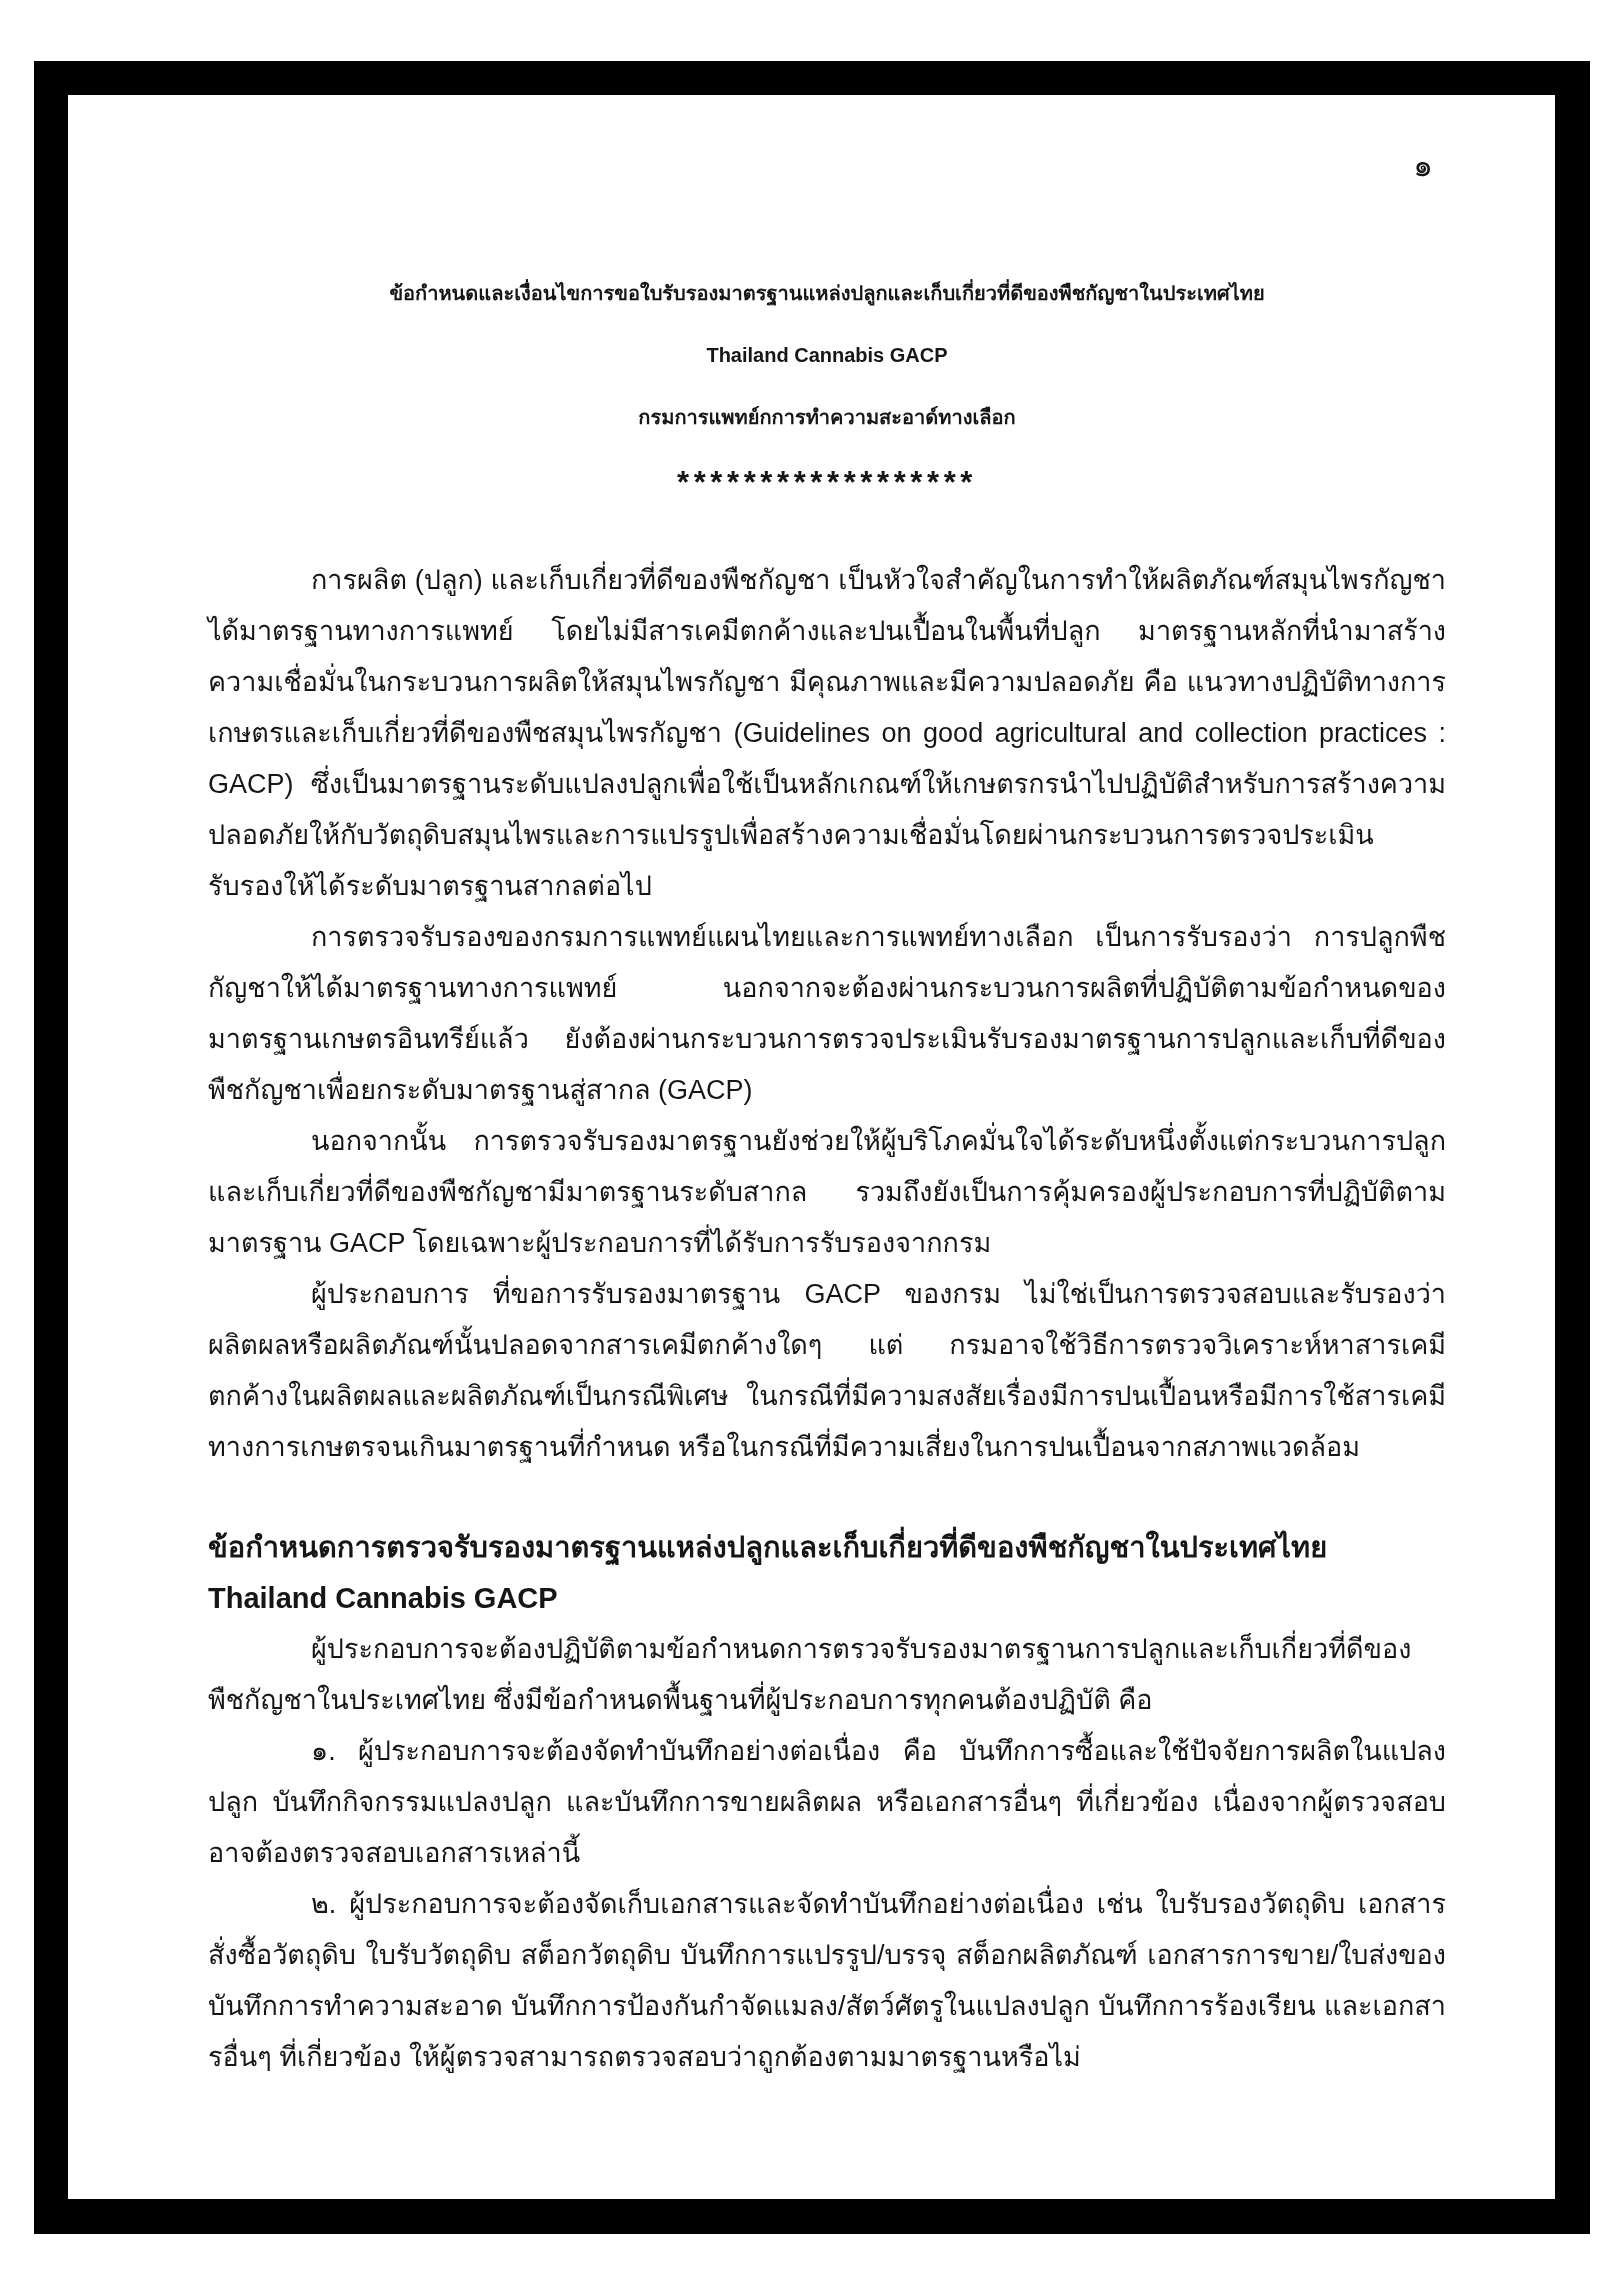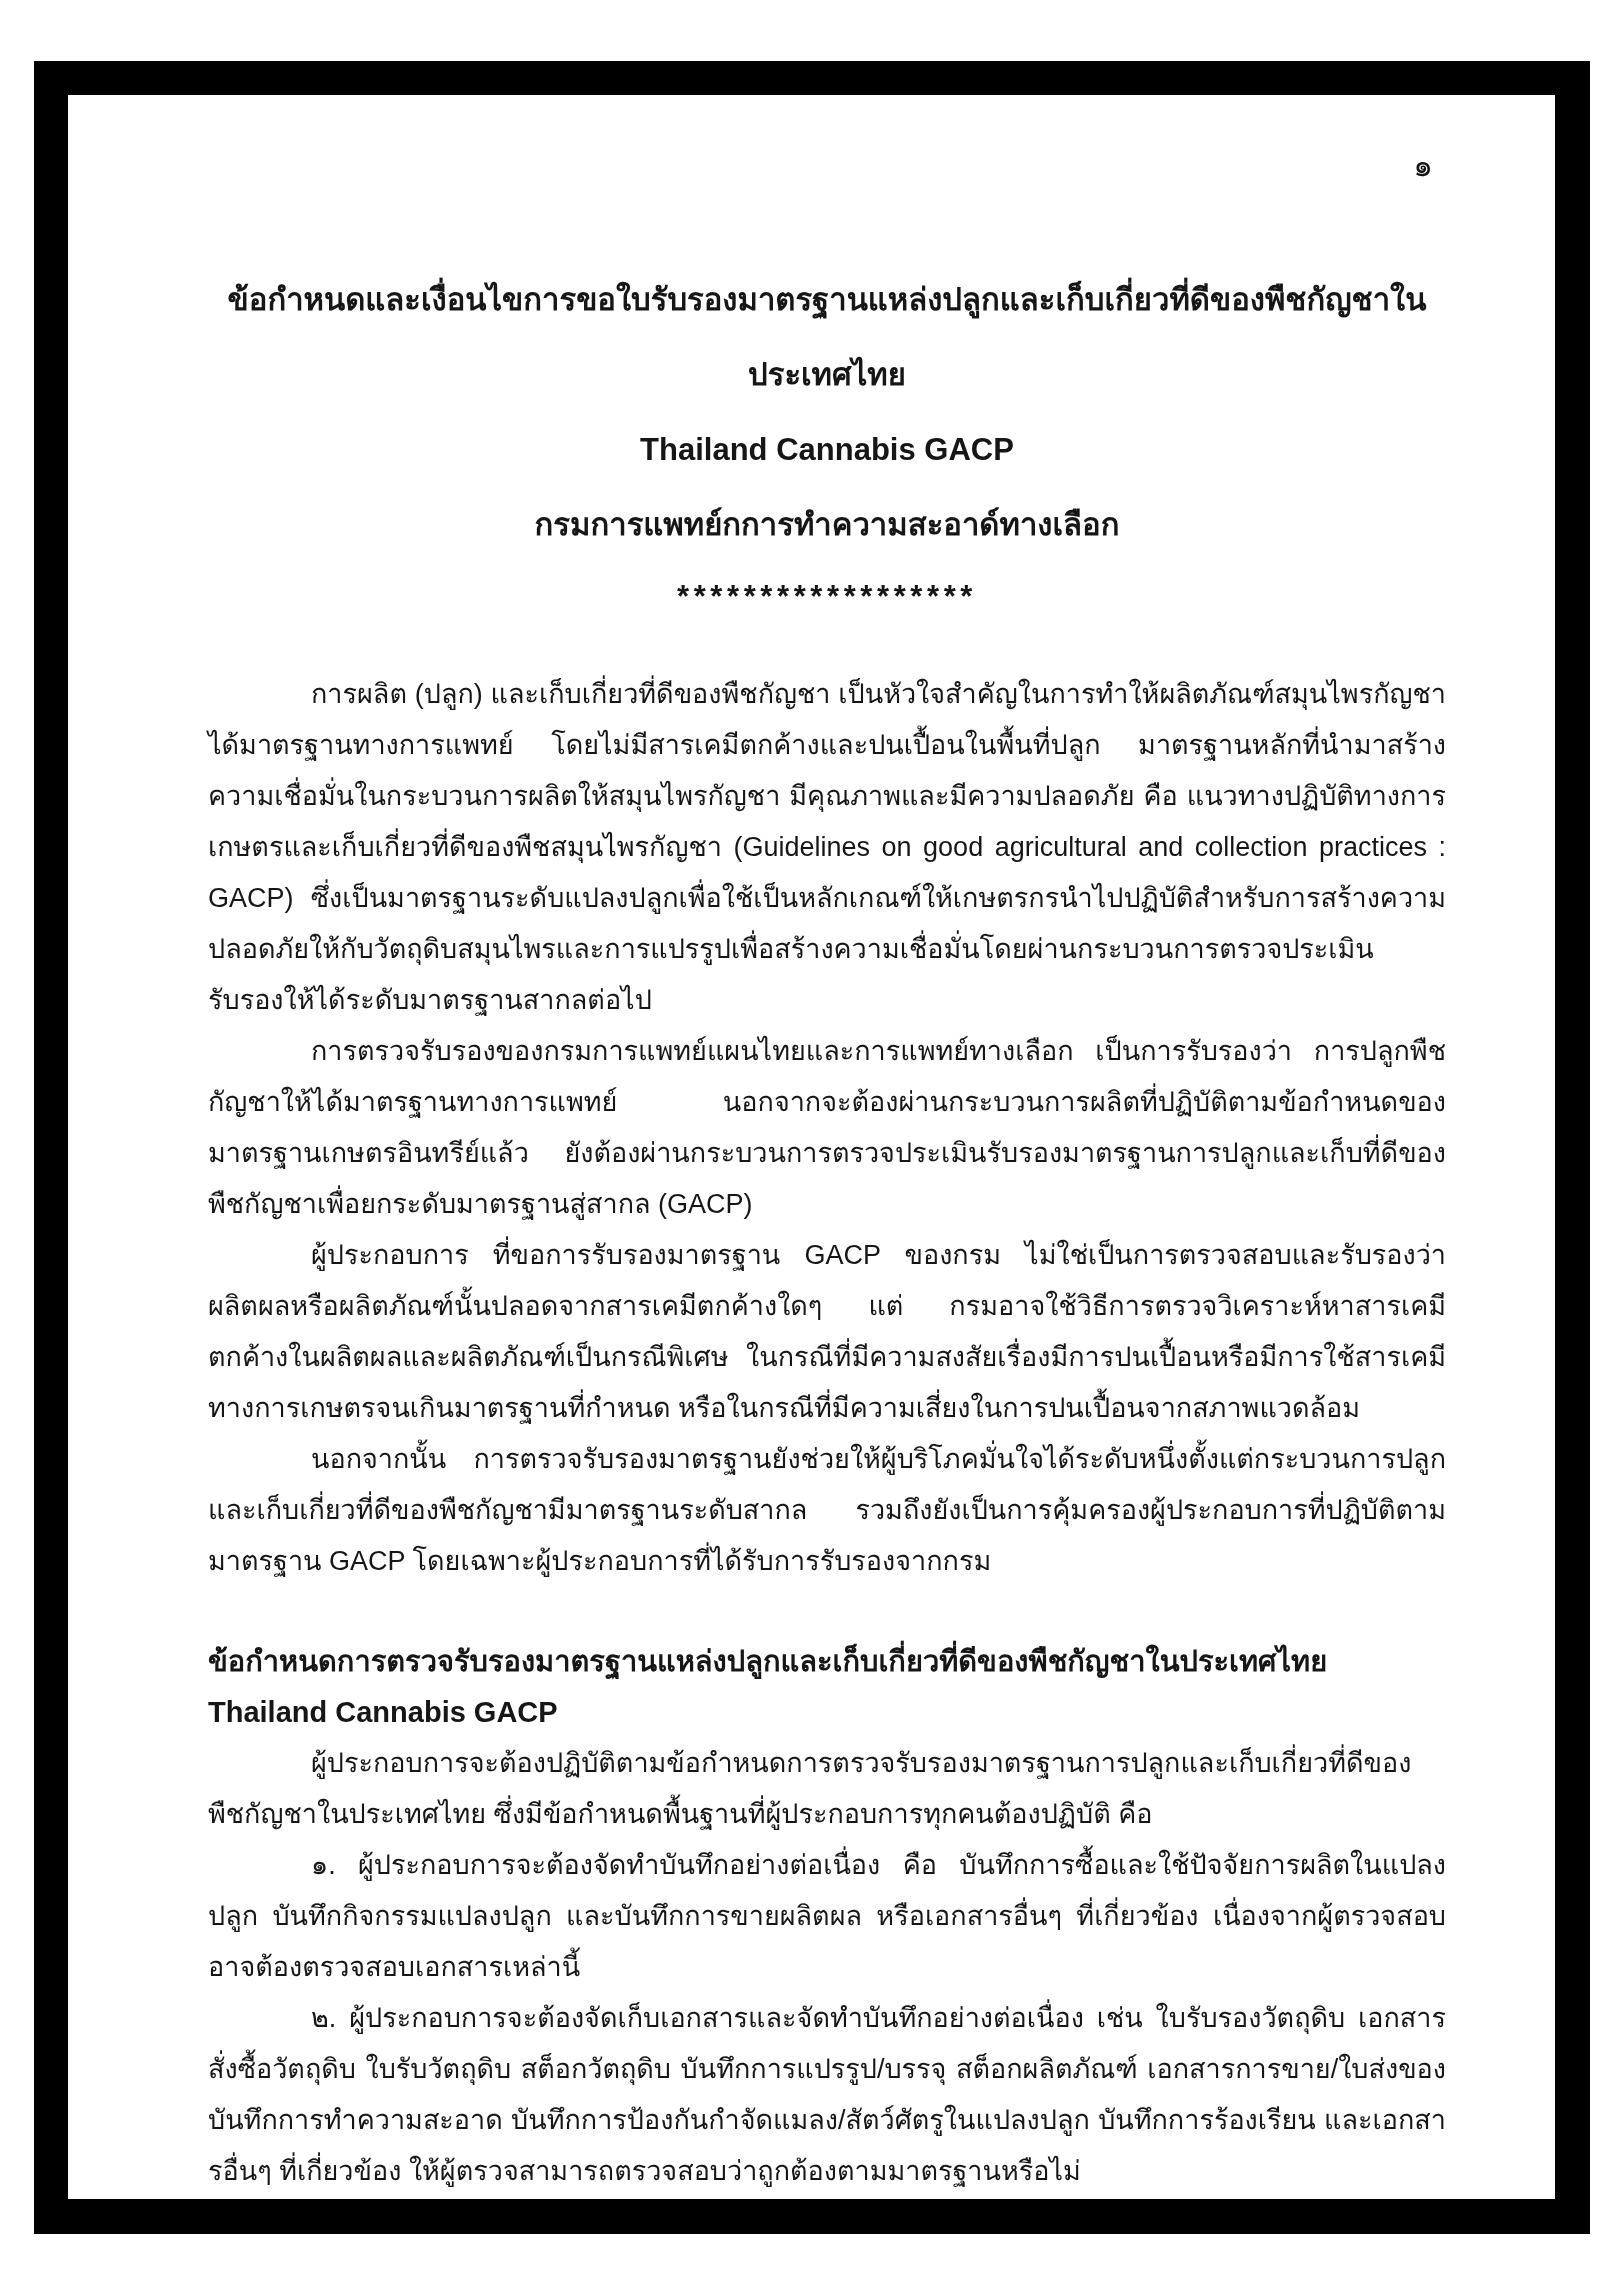--- a/index.html
+++ b/index.html
@@ -41,22 +41,22 @@
     color: #161616;
   }
   .content {
     position: absolute;
     left: 140px;
     right: 109px;
     top: 167px;
   }
   .title-block { text-align: center; font-weight: bold; }
   .title-line {
-    font-size: 31px;
-    line-height: 75px;
+    font-size: 20px;
+    line-height: 62px;
     white-space: nowrap;
   }
   .title-line.wrapfit { white-space: normal; }
   .divider-line {
     font-size: 31px;
     line-height: 70px;
     letter-spacing: 4.6px;
     font-weight: bold;
   }
   .para {
@@ -90,22 +90,22 @@
           <div class="title-line wrapfit">ข้อกำหนดและเงื่อนไขการขอใบรับรองมาตรฐานแหล่งปลูกและเก็บเกี่ยวที่ดีของพืชกัญชาในประเทศไทย</div>
           <div class="title-line">Thailand Cannabis GACP</div>
           <div class="title-line">กรมการแพทย์กการทำความสะอาด์ทางเลือก</div>
           <div class="divider-line">******************</div>
         </div>
 
         <p class="para intro">การผลิต (ปลูก) และเก็บเกี่ยวที่ดีของพืชกัญชา เป็นหัวใจสำคัญในการทำให้ผลิตภัณฑ์สมุนไพรกัญชาได้มาตรฐานทางการแพทย์ โดยไม่มีสารเคมีตกค้างและปนเปื้อนในพื้นที่ปลูก มาตรฐานหลักที่นำมาสร้างความเชื่อมั่นในกระบวนการผลิตให้สมุนไพรกัญชา มีคุณภาพและมีความปลอดภัย คือ แนวทางปฏิบัติทางการเกษตรและเก็บเกี่ยวที่ดีของพืชสมุนไพรกัญชา (Guidelines on good agricultural and collection practices : GACP) ซึ่งเป็นมาตรฐานระดับแปลงปลูกเพื่อใช้เป็นหลักเกณฑ์ให้เกษตรกรนำไปปฏิบัติสำหรับการสร้างความปลอดภัยให้กับวัตถุดิบสมุนไพรและการแปรรูปเพื่อสร้างความเชื่อมั่นโดยผ่านกระบวนการตรวจประเมินรับรองให้ได้ระดับมาตรฐานสากลต่อไป</p>
 
 
         <p class="para">การตรวจรับรองของกรมการแพทย์แผนไทยและการแพทย์ทางเลือก เป็นการรับรองว่า การปลูกพืชกัญชาให้ได้มาตรฐานทางการแพทย์ นอกจากจะต้องผ่านกระบวนการผลิตที่ปฏิบัติตามข้อกำหนดของมาตรฐานเกษตรอินทรีย์แล้ว ยังต้องผ่านกระบวนการตรวจประเมินรับรองมาตรฐานการปลูกและเก็บที่ดีของพืชกัญชาเพื่อยกระดับมาตรฐานสู่สากล (GACP)</p>
+        <p class="para">นอกจากนั้น การตรวจรับรองมาตรฐานยังช่วยให้ผู้บริโภคมั่นใจได้ระดับหนึ่งตั้งแต่กระบวนการปลูกและเก็บเกี่ยวที่ดีของพืชกัญชามีมาตรฐานระดับสากล รวมถึงยังเป็นการคุ้มครองผู้ประกอบการที่ปฏิบัติตามมาตรฐาน GACP โดยเฉพาะผู้ประกอบการที่ได้รับการรับรองจากกรม</p>
         <p class="para">ผู้ประกอบการ ที่ขอการรับรองมาตรฐาน GACP ของกรม ไม่ใช่เป็นการตรวจสอบและรับรองว่าผลิตผลหรือผลิตภัณฑ์นั้นปลอดจากสารเคมีตกค้างใดๆ แต่ กรมอาจใช้วิธีการตรวจวิเคราะห์หาสารเคมีตกค้างในผลิตผลและผลิตภัณฑ์เป็นกรณีพิเศษ ในกรณีที่มีความสงสัยเรื่องมีการปนเปื้อนหรือมีการใช้สารเคมีทางการเกษตรจนเกินมาตรฐานที่กำหนด หรือในกรณีที่มีความเสี่ยงในการปนเปื้อนจากสภาพแวดล้อม</p>
-        <p class="para">นอกจากนั้น การตรวจรับรองมาตรฐานยังช่วยให้ผู้บริโภคมั่นใจได้ระดับหนึ่งตั้งแต่กระบวนการปลูกและเก็บเกี่ยวที่ดีของพืชกัญชามีมาตรฐานระดับสากล รวมถึงยังเป็นการคุ้มครองผู้ประกอบการที่ปฏิบัติตามมาตรฐาน GACP โดยเฉพาะผู้ประกอบการที่ได้รับการรับรองจากกรม</p>
 
         <h2 class="section-heading">
           <span class="heading-line">ข้อกำหนดการตรวจรับรองมาตรฐานแหล่งปลูกและเก็บเกี่ยวที่ดีของพืชกัญชาในประเทศไทย</span>
           <span class="heading-line">Thailand Cannabis GACP</span>
         </h2>
 
         <p class="para">ผู้ประกอบการจะต้องปฏิบัติตามข้อกำหนดการตรวจรับรองมาตรฐานการปลูกและเก็บเกี่ยวที่ดีของพืชกัญชาในประเทศไทย ซึ่งมีข้อกำหนดพื้นฐานที่ผู้ประกอบการทุกคนต้องปฏิบัติ คือ</p>
         <p class="para">๑. ผู้ประกอบการจะต้องจัดทำบันทึกอย่างต่อเนื่อง คือ บันทึกการซื้อและใช้ปัจจัยการผลิตในแปลงปลูก บันทึกกิจกรรมแปลงปลูก และบันทึกการขายผลิตผล หรือเอกสารอื่นๆ ที่เกี่ยวข้อง เนื่องจากผู้ตรวจสอบอาจต้องตรวจสอบเอกสารเหล่านี้</p>
         <p class="para">๒. ผู้ประกอบการจะต้องจัดเก็บเอกสารและจัดทำบันทึกอย่างต่อเนื่อง เช่น ใบรับรองวัตถุดิบ เอกสารสั่งซื้อวัตถุดิบ ใบรับวัตถุดิบ สต็อกวัตถุดิบ บันทึกการแปรรูป/บรรจุ สต็อกผลิตภัณฑ์ เอกสารการขาย/ใบส่งของ บันทึกการทำความสะอาด บันทึกการป้องกันกำจัดแมลง/สัตว์ศัตรูในแปลงปลูก บันทึกการร้องเรียน และเอกสารอื่นๆ ที่เกี่ยวข้อง ให้ผู้ตรวจสามารถตรวจสอบว่าถูกต้องตามมาตรฐานหรือไม่</p>
 

